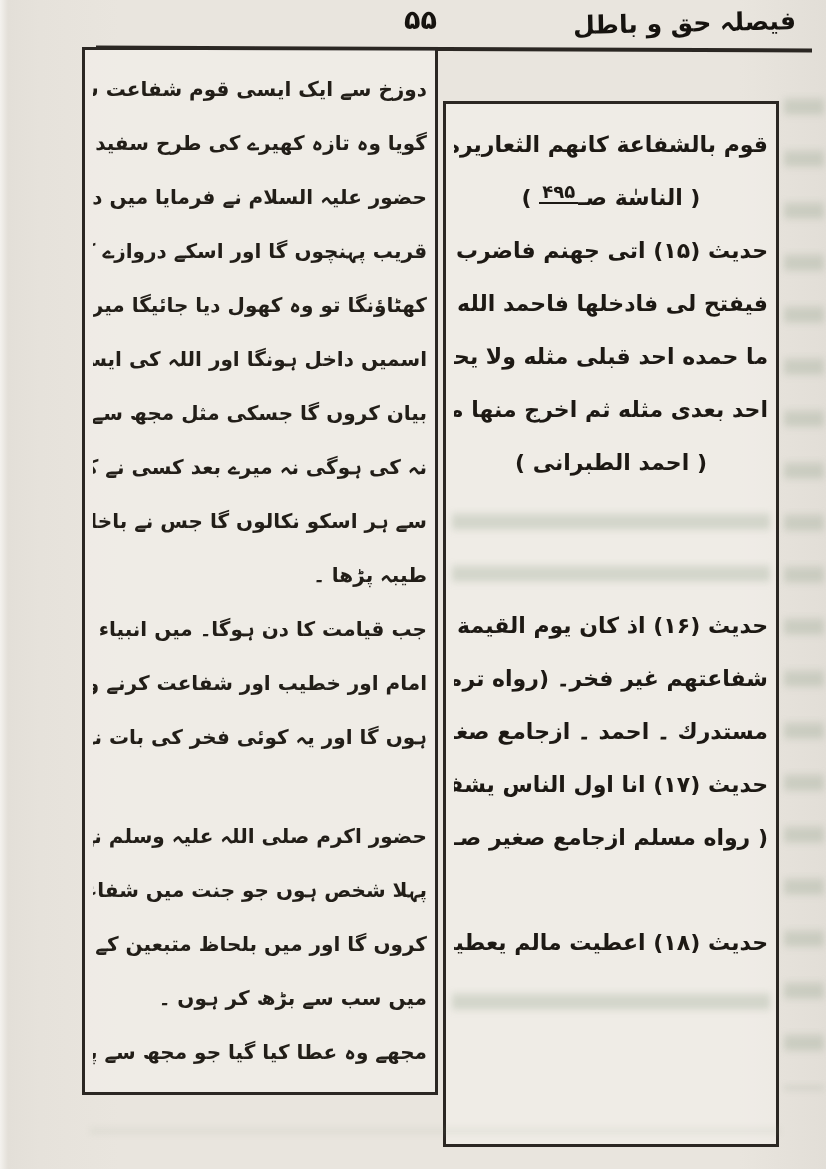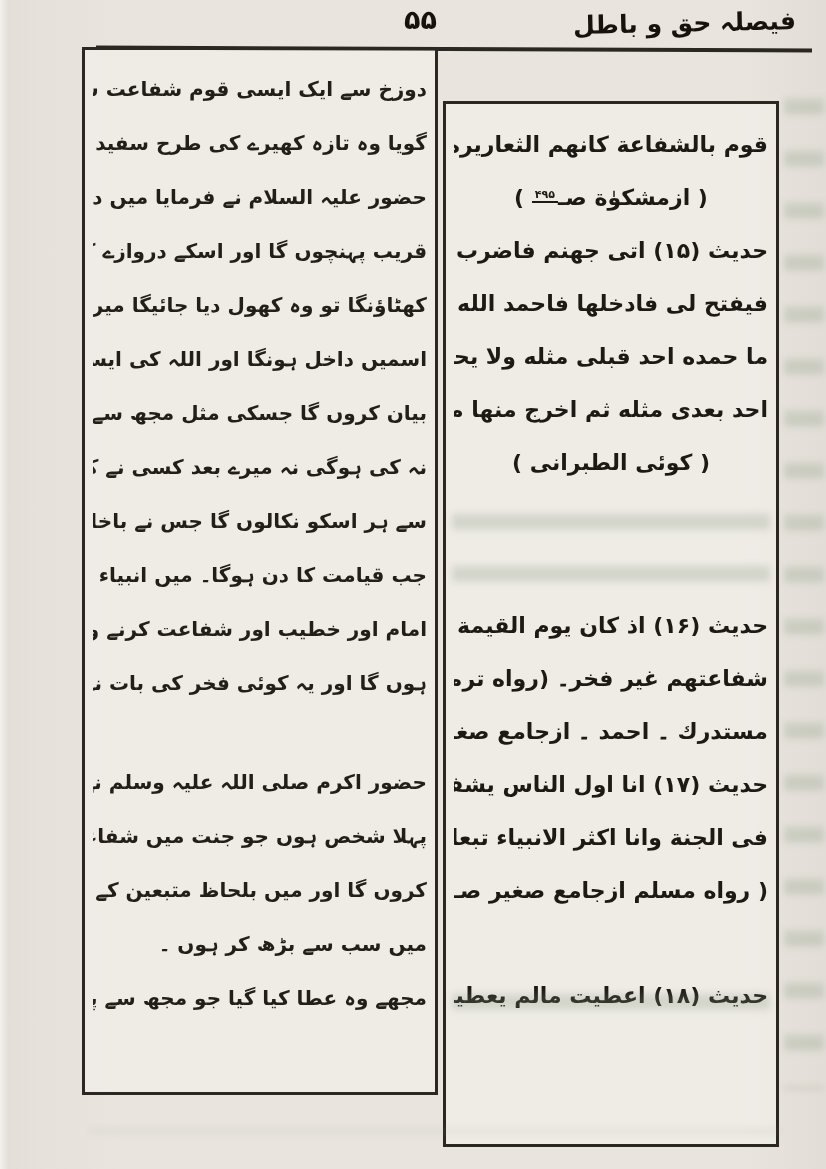--- a/index.html
+++ b/index.html
@@ -60,66 +60,66 @@
   }
   .left-box .line{height:54px;line-height:54px;font-size:20px;color:#221e18;}
   .right-box .line{height:53px;line-height:53px;font-size:22px;color:#1d1914;}
   .center{text-align:center;}
   .gap-a{height:110px;}
   .gap-b{height:52px;}
   .gap-c{height:45px;}
   
   .supnum{
     display:inline-block;
-    font-size:11px;
+    font-size:18px;
     vertical-align:7px;
     border-bottom:2px solid #1d1914;
     padding:0 3px;
     line-height:1.1;
   }
 </style>
 </head>
 <body>
 
 <div class="header-title">فیصلہ حق و باطل</div>
 <div class="page-number">۵۵</div>
 <div class="top-rule"></div>
 
 <div class="col-box right-box">
   <div class="col-inner">
     <div class="line center">قوم بالشفاعة كانهم الثعاريره</div>
-    <div class="line center"><span>( ازمشكوٰة صـ</span><span class="supnum">۴۹۵</span><span> )</span></div>
+    <div class="line center"><span>( الناسٰة صـ</span><span class="supnum">۴۹۵</span><span> )</span></div>
     <div class="line">حديث (۱۵) اتى جهنم فاضرب بابها</div>
     <div class="line">فيفتح لى فادخلها فاحمد الله بمحامد</div>
     <div class="line">ما حمده احد قبلى مثله ولا يحمده</div>
     <div class="line">احد بعدى مثله ثم اخرج منها من</div>
-    <div class="line center">( کوئی الطبرانى )</div>
+    <div class="line center">( احمد الطبرانى )</div>
     <div class="gap-a"></div>
     <div class="line">حديث (۱۶) اذ كان يوم القيمة كنت</div>
     <div class="line">شفاعتهم غير فخر۔ (رواه ترمذى ابن ماجه</div>
     <div class="line"><span>مستدرك ۔ احمد ۔ ازجامع صغير صـ</span></div>
     <div class="line">حديث (۱۷) انا اول الناس يشفع</div>
-    <div class="line">فى الجنة وانا اكثر الانبياء تبعا</div>
     <div class="line center"><span>( رواه مسلم ازجامع صغير صـ</span></div>
     <div class="gap-b"></div>
     <div class="line">حديث (۱۸) اعطيت مالم يعطين</div>
   </div>
 </div>
 
 <div class="col-box left-box">
   <div class="col-inner">
     <div class="line">دوزخ سے ایک ایسی قوم شفاعت سے نکلے گی</div>
     <div class="line">گویا وہ تازہ کھیرے کی طرح سفید ہوں گے</div>
     <div class="line">حضور علیہ السلام نے فرمایا میں دوزخ کے</div>
     <div class="line">قریب پہنچوں گا اور اسکے دروازے کو کھٹ</div>
     <div class="line">کھٹاؤنگا تو وہ کھول دیا جائیگا میرے لئے تو میں</div>
     <div class="line">اسمیں داخل ہونگا اور اللہ کی ایسی حمد</div>
     <div class="line">بیان کروں گا جسکی مثل مجھ سے پہلے کسی نے</div>
     <div class="line">نہ کی ہوگی نہ میرے بعد کسی نے کی پھر میں اس</div>
     <div class="line">سے ہر اسکو نکالوں گا جس نے باخلاص کلمہ</div>
+    <div class="line">طیبہ پڑھا ۔</div>
     <div class="line">جب قیامت کا دن ہوگا۔ میں انبیاء کا</div>
     <div class="line">امام اور خطیب اور شفاعت کرنے والا</div>
     <div class="line">ہوں گا اور یہ کوئی فخر کی بات نہیں ہے ۔</div>
     <div class="gap-c"></div>
     <div class="line">حضور اکرم صلی اللہ علیہ وسلم نے فرمایا میں</div>
     <div class="line">پہلا شخص ہوں جو جنت میں شفاعت</div>
     <div class="line">کروں گا اور میں بلحاظ متبعین کے انبیاء</div>
     <div class="line">میں سب سے بڑھ کر ہوں ۔</div>
     <div class="line">مجھے وہ عطا کیا گیا جو مجھ سے پہلے کسی کو</div>
   </div>

